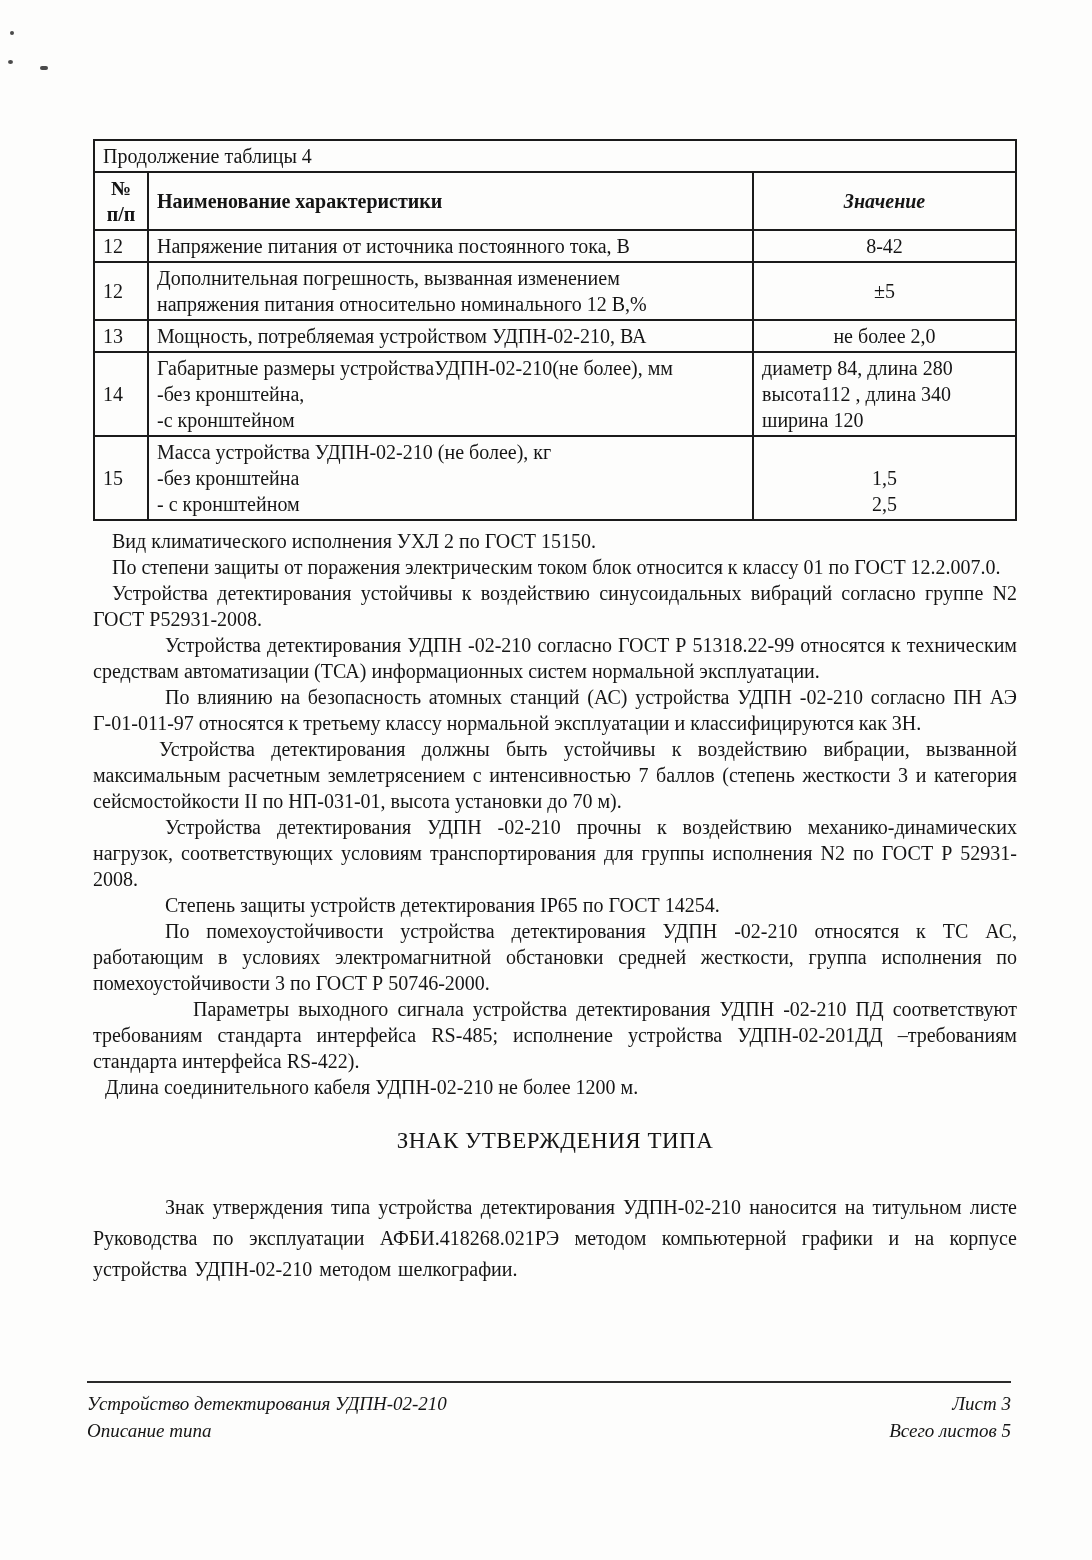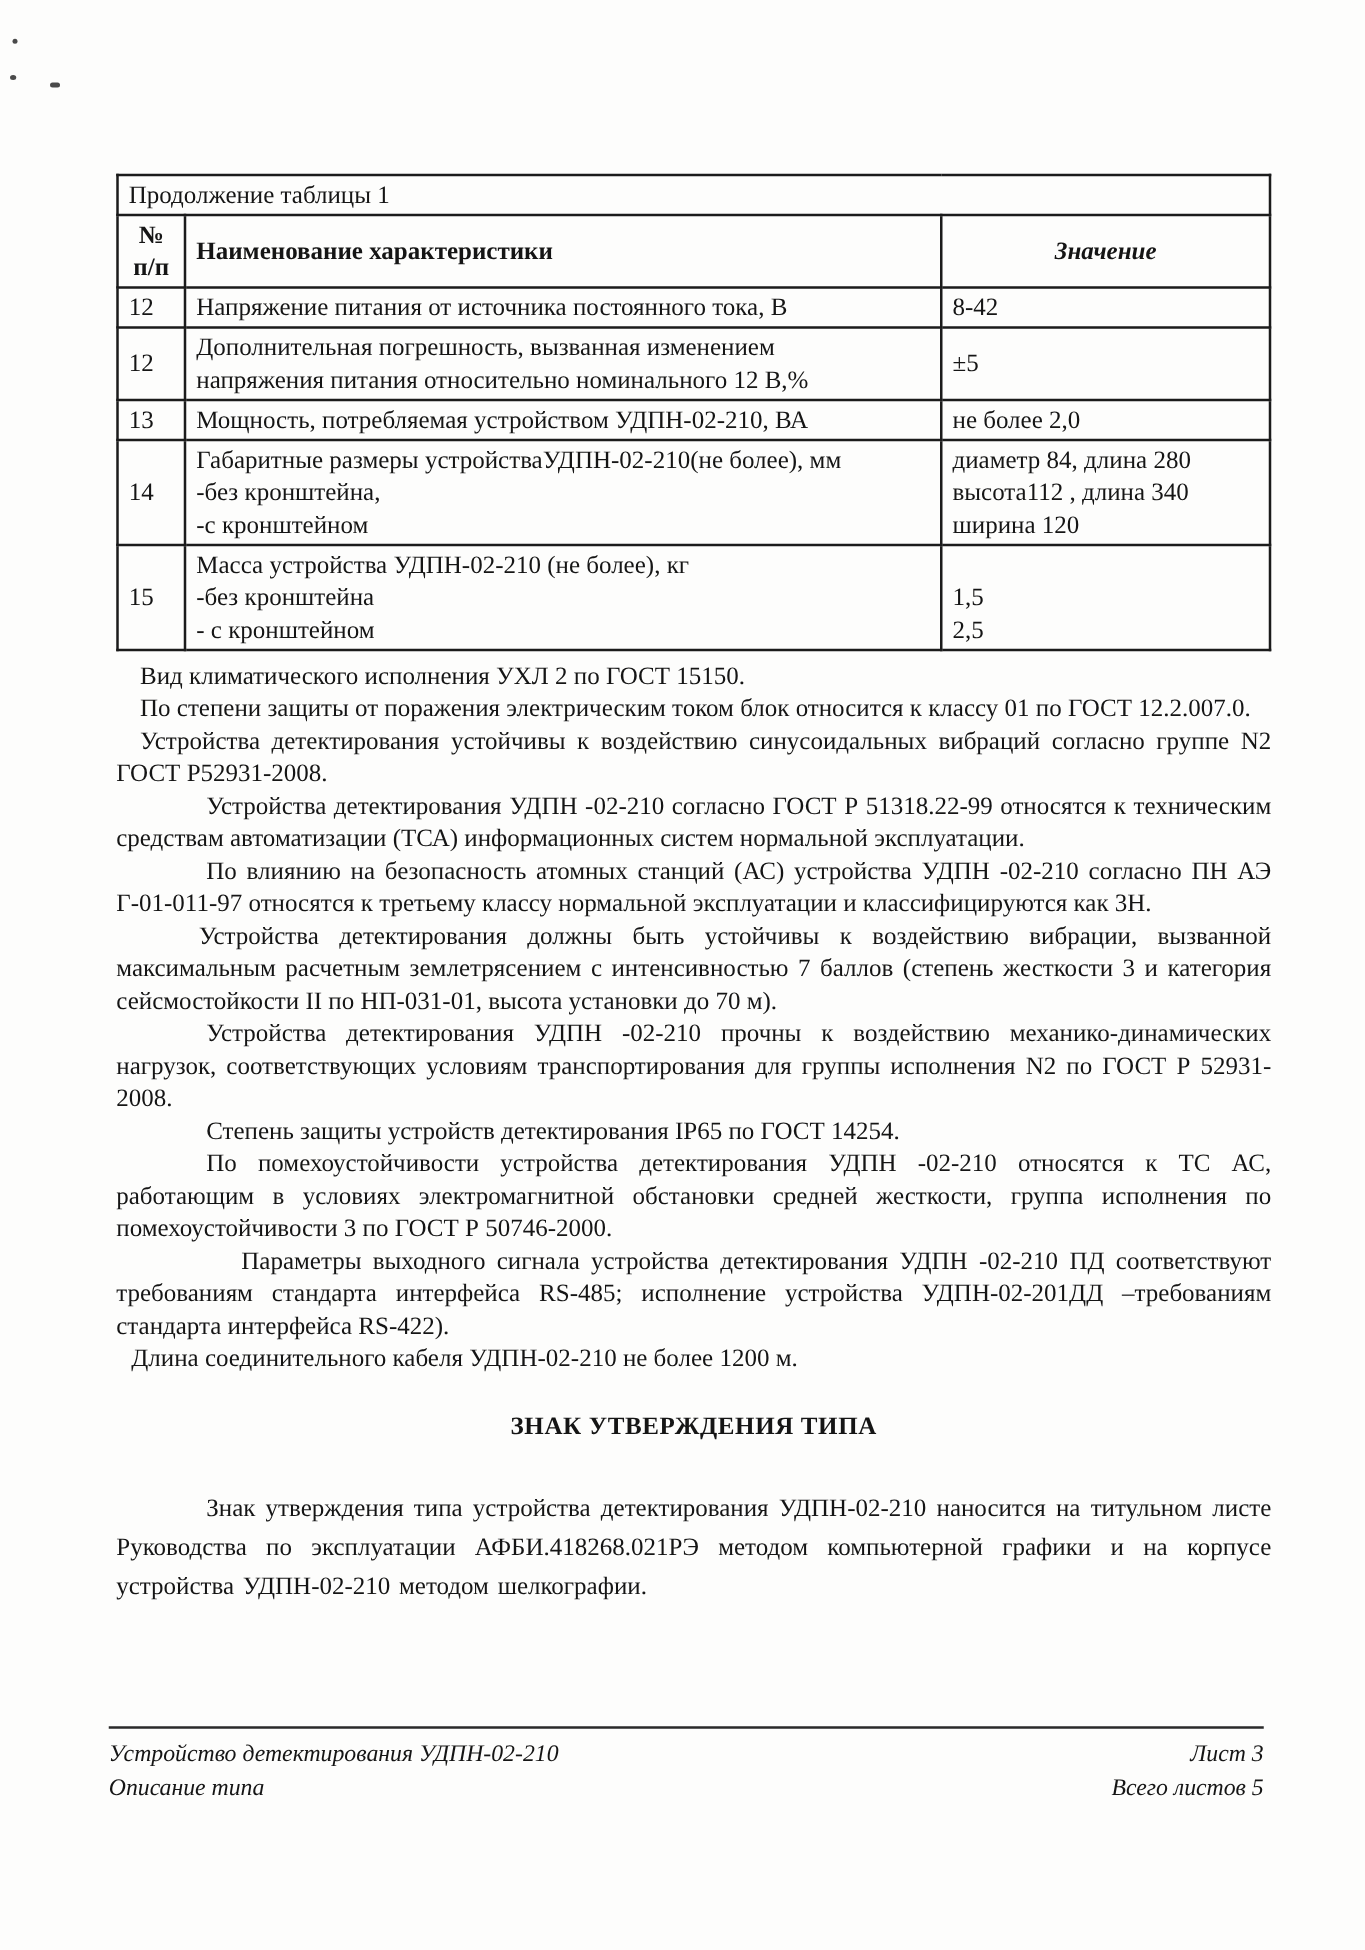--- a/index.html
+++ b/index.html
@@ -40,42 +40,42 @@
     vertical-align: middle;
   }
   .col-num  { width: 54px; }
   .col-name { width: 605px; }
   .caption-cell { padding: 3px 10px; }
   .num-cell { text-align: left; vertical-align: top; }
   .name-cell { vertical-align: top; padding-left: 11px; }
   .th-num { text-align: center; font-weight: bold; vertical-align: middle; }
   .th-name { font-weight: bold; vertical-align: middle; }
   .th-value { text-align: center; font-weight: bold; font-style: italic; vertical-align: middle; }
-  .val-center { text-align: left; }
+  .val-center { text-align: center; }
   .val-left { text-align: left; padding-left: 10px; }
   .line { line-height: 26px; min-height: 26px; }
 
   
   .text-block { margin-top: 7px; }
   .text-block p {
     margin: 0;
     text-align: justify;
   }
   .ind-xs { text-indent: 12px; }
   .ind-sm { text-indent: 19px; }
   .ind-md { text-indent: 72px; }
   .ind-lg { text-indent: 100px; }
   .quake  { margin-left: 28px; margin-right: 6px; text-indent: 66px; }
   .gap-top { margin-top: 26px; }
 
   .type-heading {
     margin: 26px 0 0 0;
     text-align: center;
-    font-size: 20px;
-    font-weight: bold;
+    font-size: 23px;
+    font-weight: normal;
     letter-spacing: 0.5px;
     line-height: 30px;
   }
   .approval {
     margin: 36px 0 0 0 !important;
     text-indent: 72px;
     line-height: 31px;
     word-spacing: 2px;
   }
 
@@ -107,21 +107,21 @@
   <div class="content">
 
     <table class="spec">
       <colgroup>
         <col class="col-num">
           <col class="col-name">
           <col class="col-val">
       </colgroup>
       <tbody>
         <tr>
-          <td colspan="3" class="caption-cell">Продолжение таблицы 1</td>
+          <td colspan="3" class="caption-cell">Продолжение таблицы 4</td>
         </tr>
 
         <tr>
           <td class="th-num">
             <div class="line">№</div>
             <div class="line">п/п</div>
           </td>
           <td class="th-name">Наименование характеристики</td>
           <td class="th-value">Значение</td>
         </tr>

